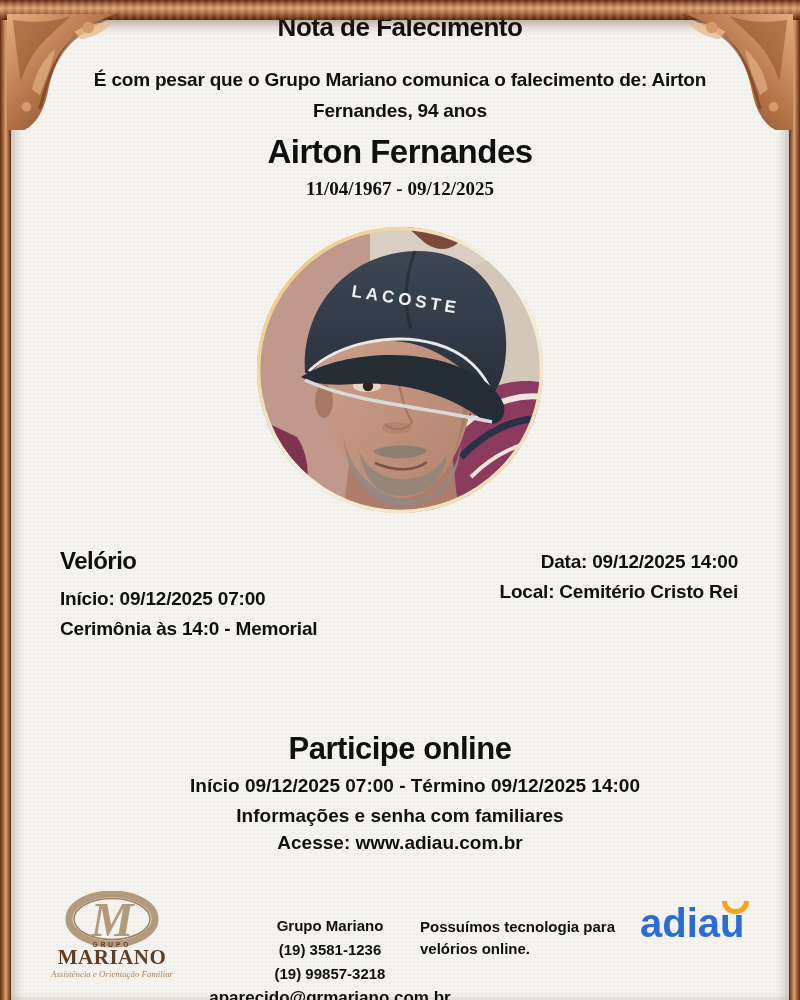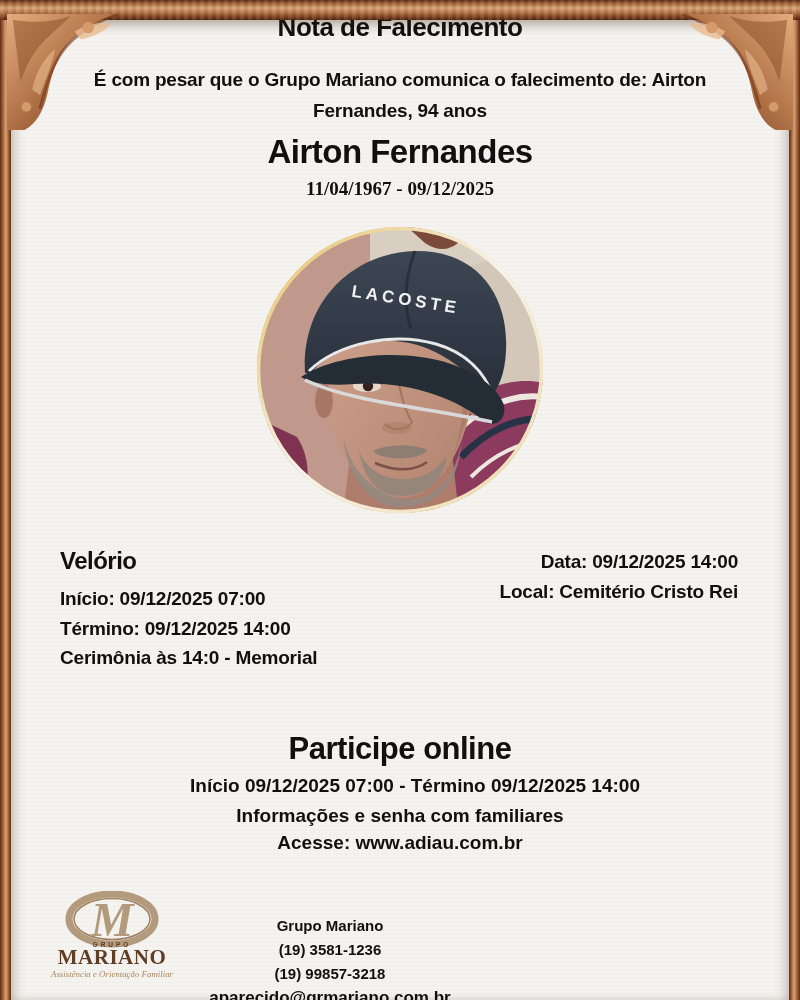--- a/index.html
+++ b/index.html
@@ -161,21 +161,20 @@
       <path d="M46 152 C80 129 150 123 196 139 C226 150 243 164 249 180 C251 192 245 200 233 199 C201 172 151 155 99 159 C76 161 57 159 46 152 Z" fill="#242c36"></path>
       <path d="M50 155 C95 177 175 183 237 197" stroke="#d9d9d9" stroke-width="3.5" fill="none"></path>
       <text x="150" y="80" transform="rotate(9 150 80)" text-anchor="middle" font-size="17" font-weight="bold" letter-spacing="4" fill="#f2f2f2" font-family="Liberation Sans, sans-serif">LACOSTE</text>
     </g>
     <circle cx="145" cy="145" r="141.5" fill="none" stroke="url(#ring)" stroke-width="3.5"></circle>
   </svg>
 
   <section class="col wake">
     <h3>Velório</h3>
     <div class="line">Início: 09/12/2025 07:00</div>
-    <div class="line">Término: 09/12/2025 14:00</div>
     <div class="line">Cerimônia às 14:0 - Memorial</div>
   </section>
 
   <section class="col burial">
     <div class="line">Data: 09/12/2025 14:00</div>
     <div class="line">Local: Cemitério Cristo Rei</div>
   </section>
 
   <div class="c online-title">Participe online</div>
   <div class="c online-schedule">Início 09/12/2025 07:00 - Término 09/12/2025 14:00</div>
@@ -191,15 +190,17 @@
     <text x="64" y="86" text-anchor="middle" font-family="Liberation Serif, serif" font-style="italic" font-size="8" fill="#a8855f" textLength="122" lengthAdjust="spacingAndGlyphs">Assistência e Orientação Familiar</text>
   </svg>
 
   <div class="contact">
     <div>Grupo Mariano</div>
     <div>(19) 3581-1236</div>
     <div>(19) 99857-3218</div>
     <div class="email">aparecido@grmariano.com.br</div>
   </div>
 
-
+  <div class="tech-note">Possuímos tecnologia para velórios online.</div>
+
+  <div class="adiau"><span>adia</span><span class="u-wrap"><span>u</span><span class="breve"></span></span></div>
 
 </div>
 
 </body></html>

